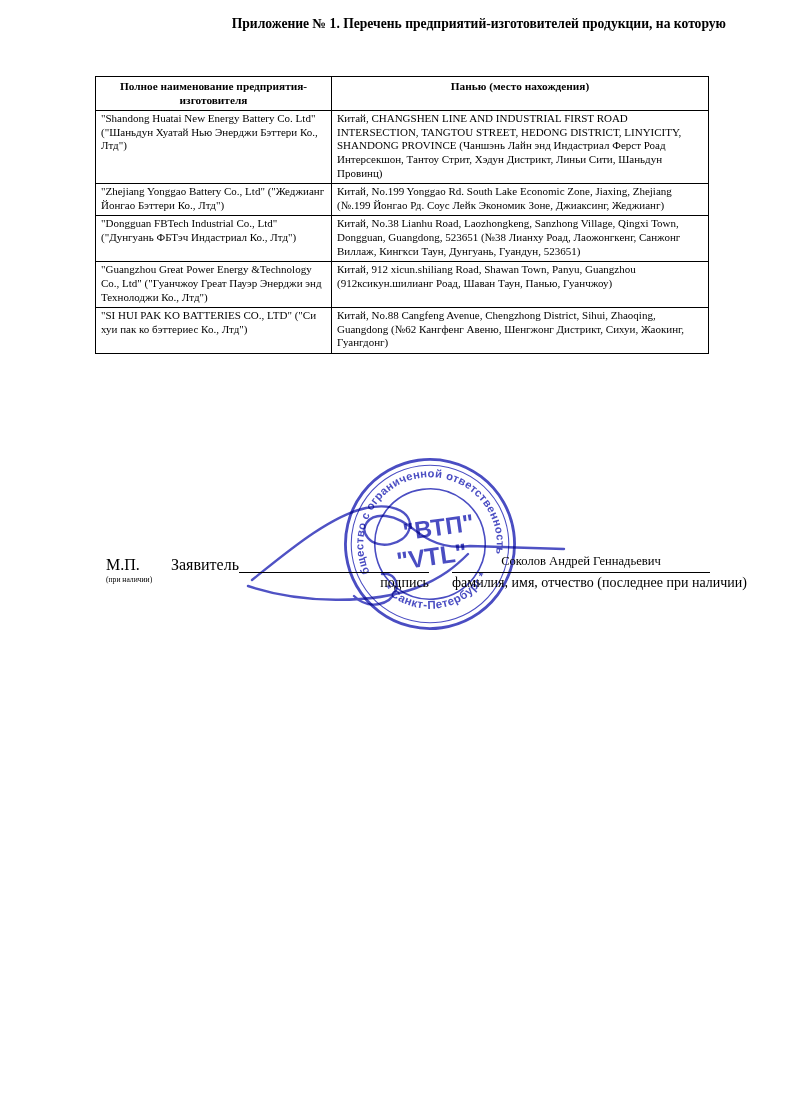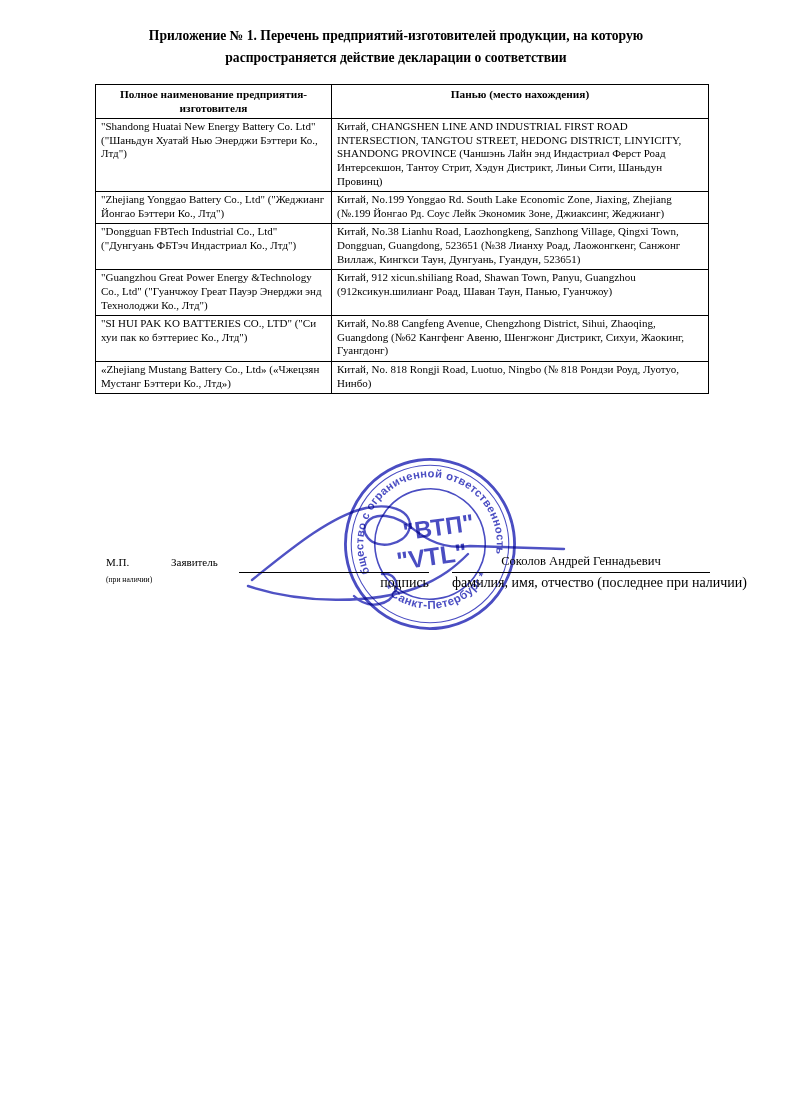--- a/index.html
+++ b/index.html
@@ -8,30 +8,30 @@
     background: #ffffff;
     font-family: "Liberation Serif", serif;
     color: #000000;
     position: relative;
     overflow: hidden;
   }
   .page { position: absolute; inset: 0; }
 
   .page-title {
     position: absolute;
-    top: 25px; left: 66px; width: 660px;
-    text-align: center;
+    top: 13px; left: 66px; width: 660px;
+    text-align: right;
     font-weight: bold;
     font-size: 13.6px;
     line-height: 1.6;
   }
 
   table.manufacturers {
     position: absolute;
-    left: 95px; top: 84px;
+    left: 95px; top: 76px;
     width: 613px;
     border-collapse: collapse;
     table-layout: fixed;
     font-size: 11px;
     line-height: 1.24;
   }
   table.manufacturers col.c-name { width: 236px; }
   table.manufacturers col.c-addr { width: 377px; }
   table.manufacturers th, table.manufacturers td {
     border: 1px solid #000;
@@ -40,21 +40,21 @@
     word-wrap: break-word;
   }
   table.manufacturers th {
     text-align: center;
     font-size: 11.3px;
     font-weight: bold;
     padding-top: 2px;
   }
 
   
-  .sig-label { position: absolute; font-size: 11px; }
+  .sig-label { position: absolute; font-size: 16px; }
   .sig-note  { position: absolute; font-size: 7.6px; margin-left: 20px; }
   .sig-field { position: absolute; }
   .sig-line  { border-bottom: 1px solid #000; height: 16px; }
   .sig-caption {
     font-size: 14px;
     text-align: right;
     padding-top: 2px;
     white-space: nowrap;
   }
   .sig-name {
@@ -85,21 +85,20 @@
   .stamp-ring-text { font-family: "Liberation Sans", sans-serif; font-weight: bold; }
   .stamp-center-text { font-family: "Liberation Sans", sans-serif; font-weight: bold; }
 </style>
 </head>
 <body>
 
 <div class="page">
 
   <div class="page-title">
     <span>Приложение № 1. Перечень предприятий-изготовителей продукции, на которую</span><br>
-    <span>распространяется действие декларации о соответствии</span>
   </div>
 
   <table class="manufacturers">
     <colgroup>
         <col class="c-name">
         <col class="c-addr">
       </colgroup>
     <thead>
       <tr>
         <th>Полное наименование предприятия-изготовителя</th>
@@ -119,24 +118,20 @@
         <td>"Dongguan FBTech Industrial Co., Ltd" ("Дунгуань ФБТэч Индастриал Ко., Лтд")</td>
         <td>Китай, No.38 Lianhu Road, Laozhongkeng, Sanzhong Village, Qingxi Town, Dongguan, Guangdong, 523651 (№38 Лианху Роад, Лаожонгкенг, Санжонг Виллаж, Кингкси Таун, Дунгуань, Гуандун, 523651)</td>
       </tr>
       <tr>
         <td>"Guangzhou Great Power Energy &amp;Technology Co., Ltd" ("Гуанчжоу Греат Пауэр Энерджи энд Технолоджи Ко., Лтд")</td>
         <td>Китай, 912 xicun.shiliang Road, Shawan Town, Panyu, Guangzhou (912ксикун.шилианг Роад, Шаван Таун, Панью, Гуанчжоу)</td>
       </tr>
       <tr>
         <td>"SI HUI PAK KO BATTERIES CO., LTD" ("Си хуи пак ко бэттериес Ко., Лтд")</td>
         <td>Китай, No.88 Cangfeng Avenue, Chengzhong District, Sihui, Zhaoqing, Guangdong (№62 Кангфенг Авеню, Шенгжонг Дистрикт, Сихуи, Жаокинг, Гуангдонг)</td>
-      </tr>
-      <tr>
-        <td>«Zhejiang Mustang Battery Co., Ltd» («Чжецзян Мустанг Бэттери Ко., Лтд»)</td>
-        <td>Китай, No. 818 Rongji Road, Luotuo, Ningbo (№ 818 Рондзи Роуд, Луотуо, Нинбо)</td>
       </tr>
     </tbody>
   </table>
 
   <div class="sig-label" style="left:106px; top:556px;">М.П.</div>
   <div class="sig-note" style="left:86px; top:575px;">(при наличии)</div>
 
   <div class="sig-label" style="left:171px; top:556px;">Заявитель</div>
 
   <div class="sig-field" style="left:239px; top:556px; width:190px;">

